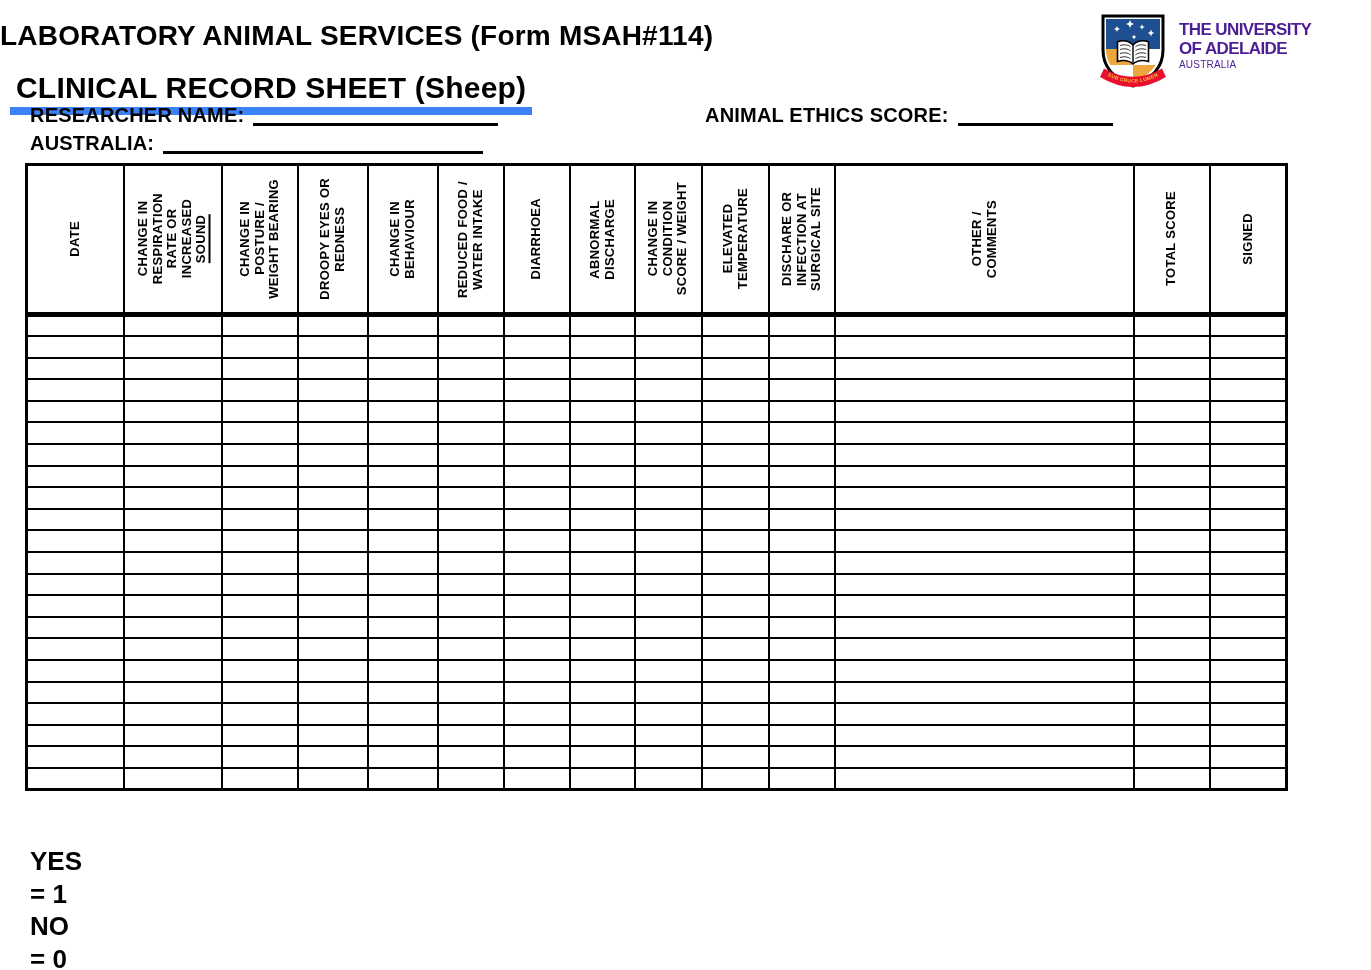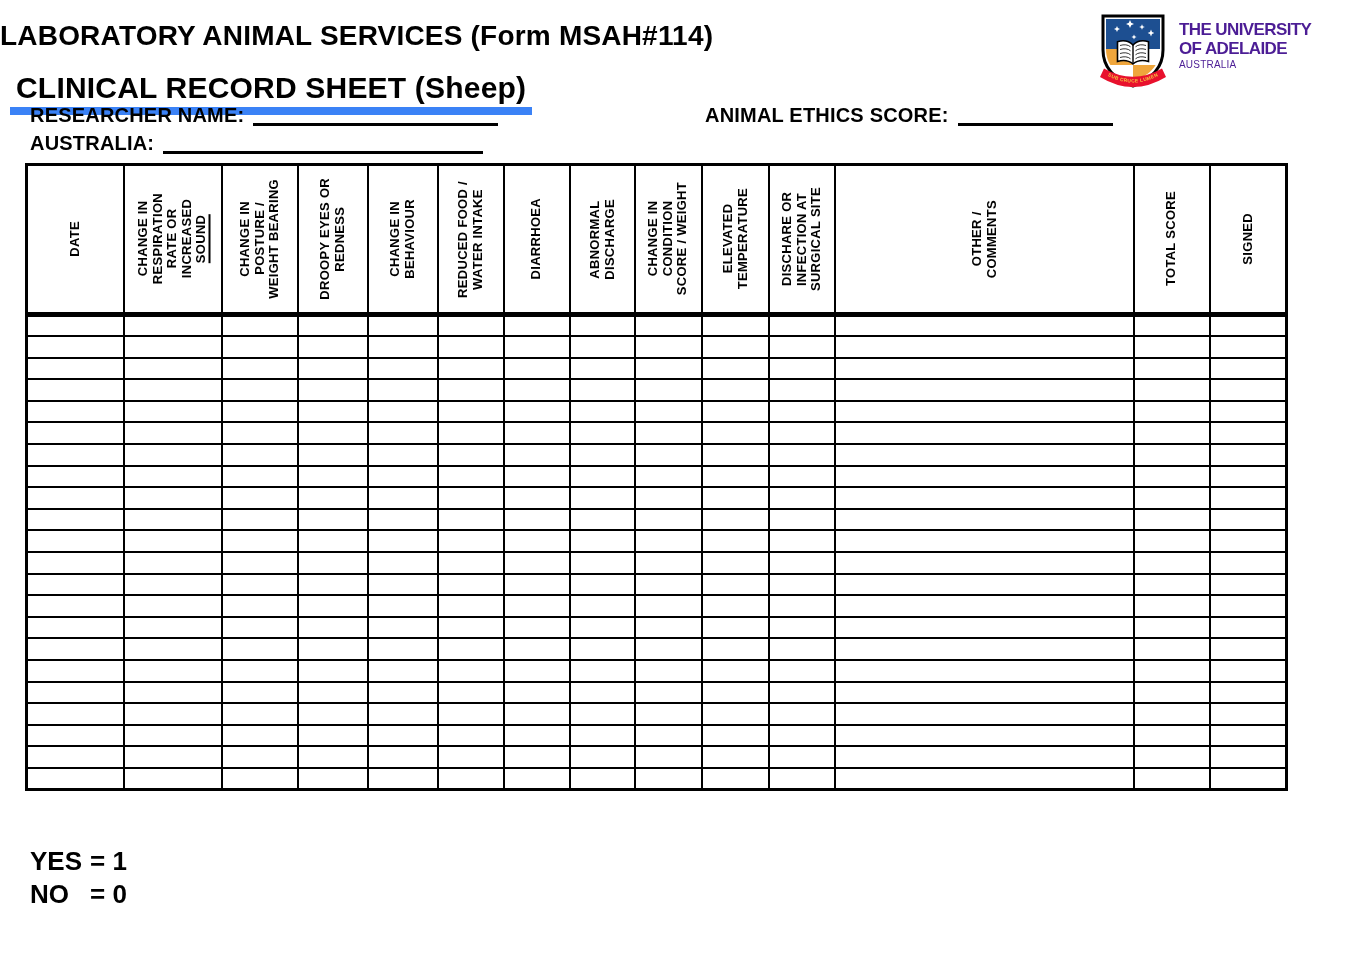--- a/index.html
+++ b/index.html
@@ -50,21 +50,21 @@
   .vtext {
     writing-mode:vertical-rl; transform:rotate(180deg);
     white-space:pre-line; text-align:center;
     font-size:13px; font-weight:bold; line-height:14.5px; letter-spacing:0.3px;
   }
   .uline { border-left:2px solid #000; padding-left:1px; }
 
   
   .footer { position:absolute; top:845px; left:30px; width:1310px; display:flex; }
   .score-key { width:192px; }
-  .key-row { display:flex; line-height:32.5px; }
+  .key-row { display:flex; line-height:32.5px;flex-direction:column; }
   .key-word { width:60px; font-size:26px; font-weight:bold; }
   .key-val  { font-size:26px; font-weight:bold; }
   .score-notes { flex:1; }
   .note-line { font-size:21px; font-weight:bold; line-height:32.5px; letter-spacing:0.1px; }
 </style>
 </head>
 <body>
 
 <div class="titles">
   <div class="title1">LABORATORY ANIMAL SERVICES (Form MSAH#114)</div><br>

